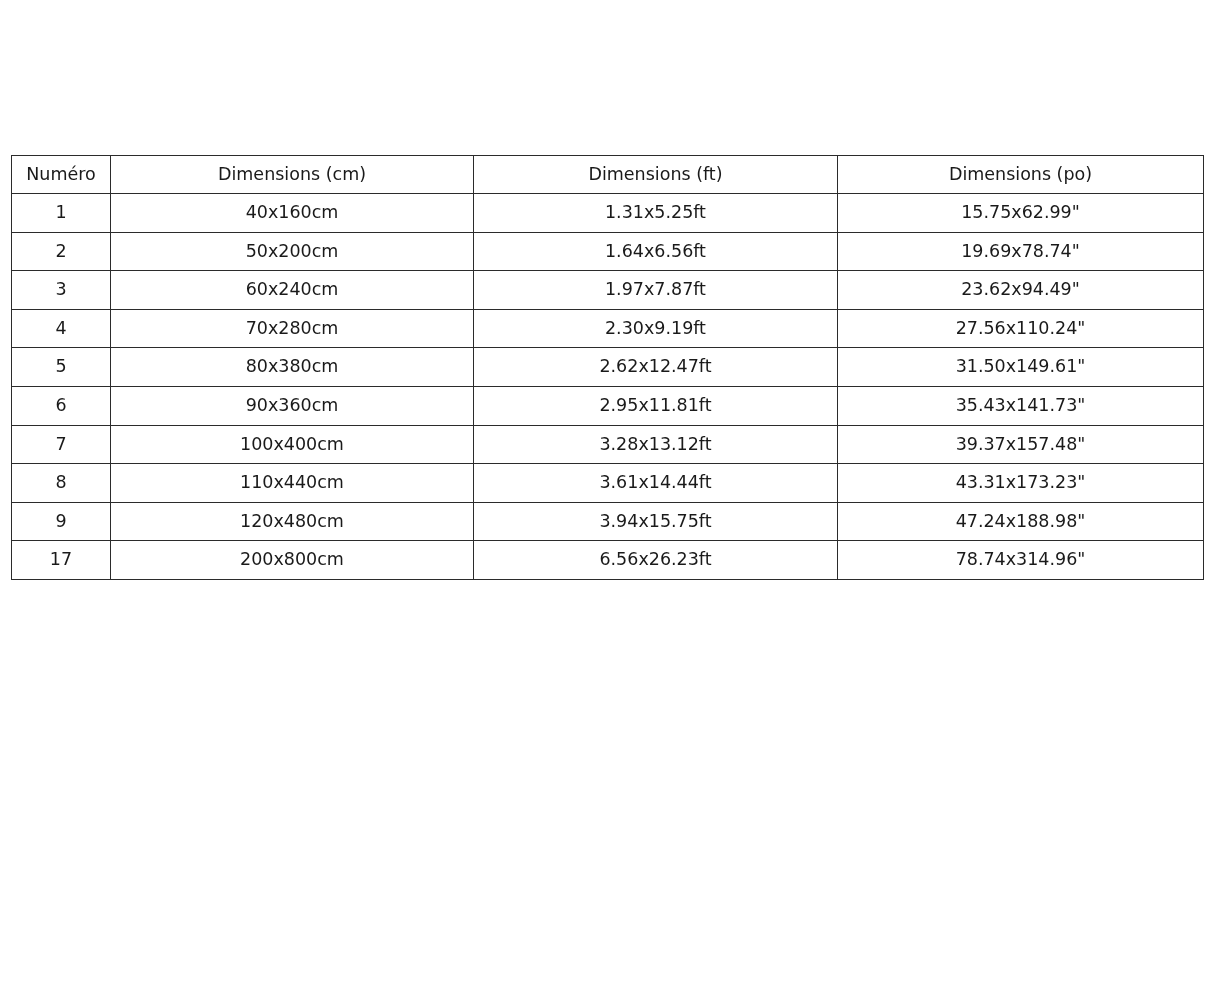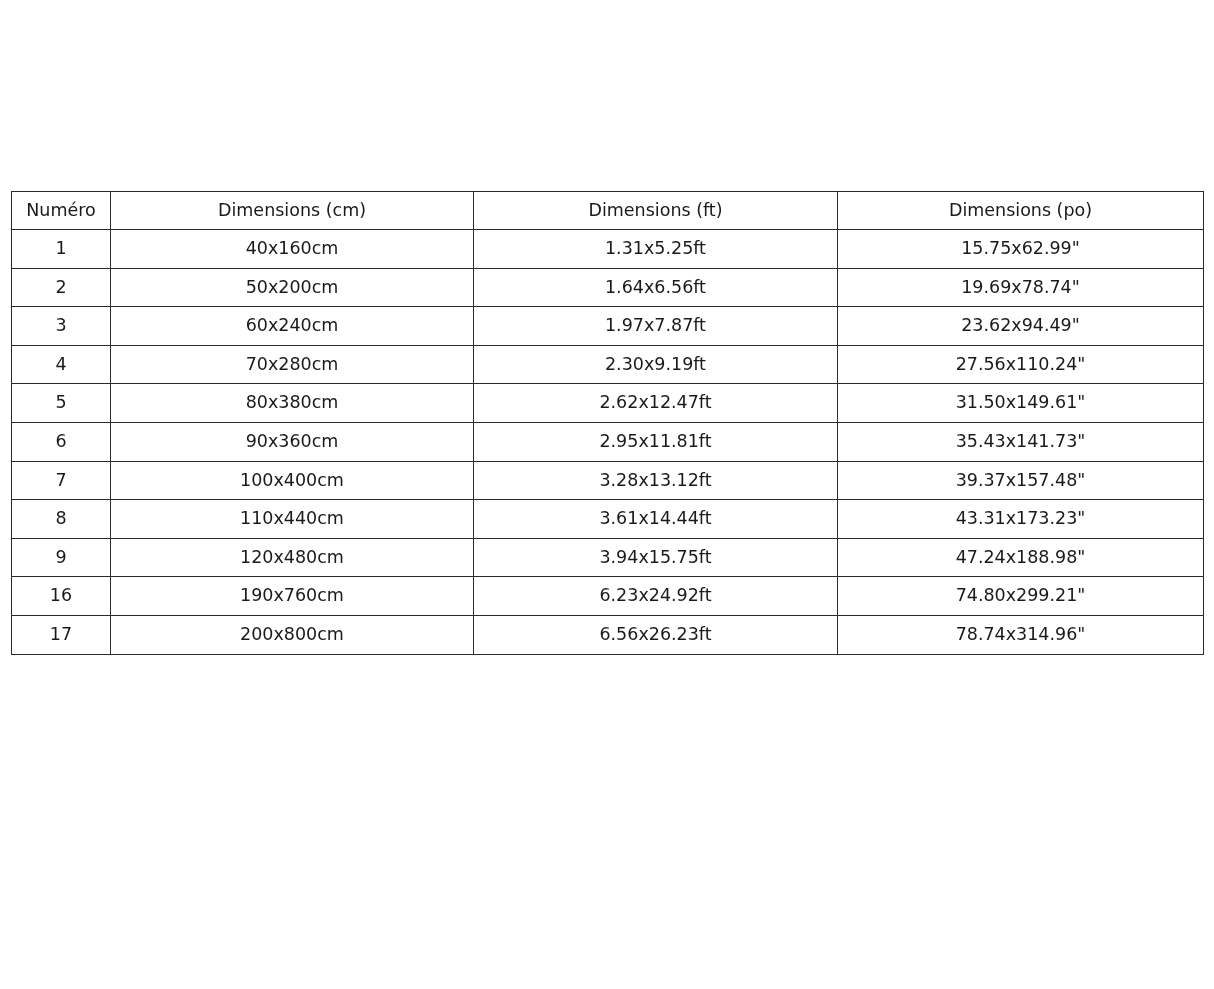--- a/index.html
+++ b/index.html
@@ -56,21 +56,20 @@
     height: 37px;
     line-height: 37px;
     font-size: 17.5px;
   }
   table.dim-table td.num {
     font-size: 17.5px;
   }
   
   table.dim-table {
     border: 1.5px solid #2b2b2b;
-    margin-top: 36px;
   }
 </style>
 </head>
 <body>
 
 <div class="page">
   <div class="table-wrap">
     <table class="dim-table">
       <colgroup>
         <col class="c0">
@@ -135,26 +134,20 @@
           <td>3.61x14.44ft</td>
           <td>43.31x173.23"</td>
         </tr>
         <tr>
           <td class="num">9</td>
           <td>120x480cm</td>
           <td>3.94x15.75ft</td>
           <td>47.24x188.98"</td>
         </tr>
         <tr>
-          <td class="num">16</td>
-          <td>190x760cm</td>
-          <td>6.23x24.92ft</td>
-          <td>74.80x299.21"</td>
-        </tr>
-        <tr>
           <td class="num">17</td>
           <td>200x800cm</td>
           <td>6.56x26.23ft</td>
           <td>78.74x314.96"</td>
         </tr>
       </tbody>
     </table>
   </div>
 </div>
 

